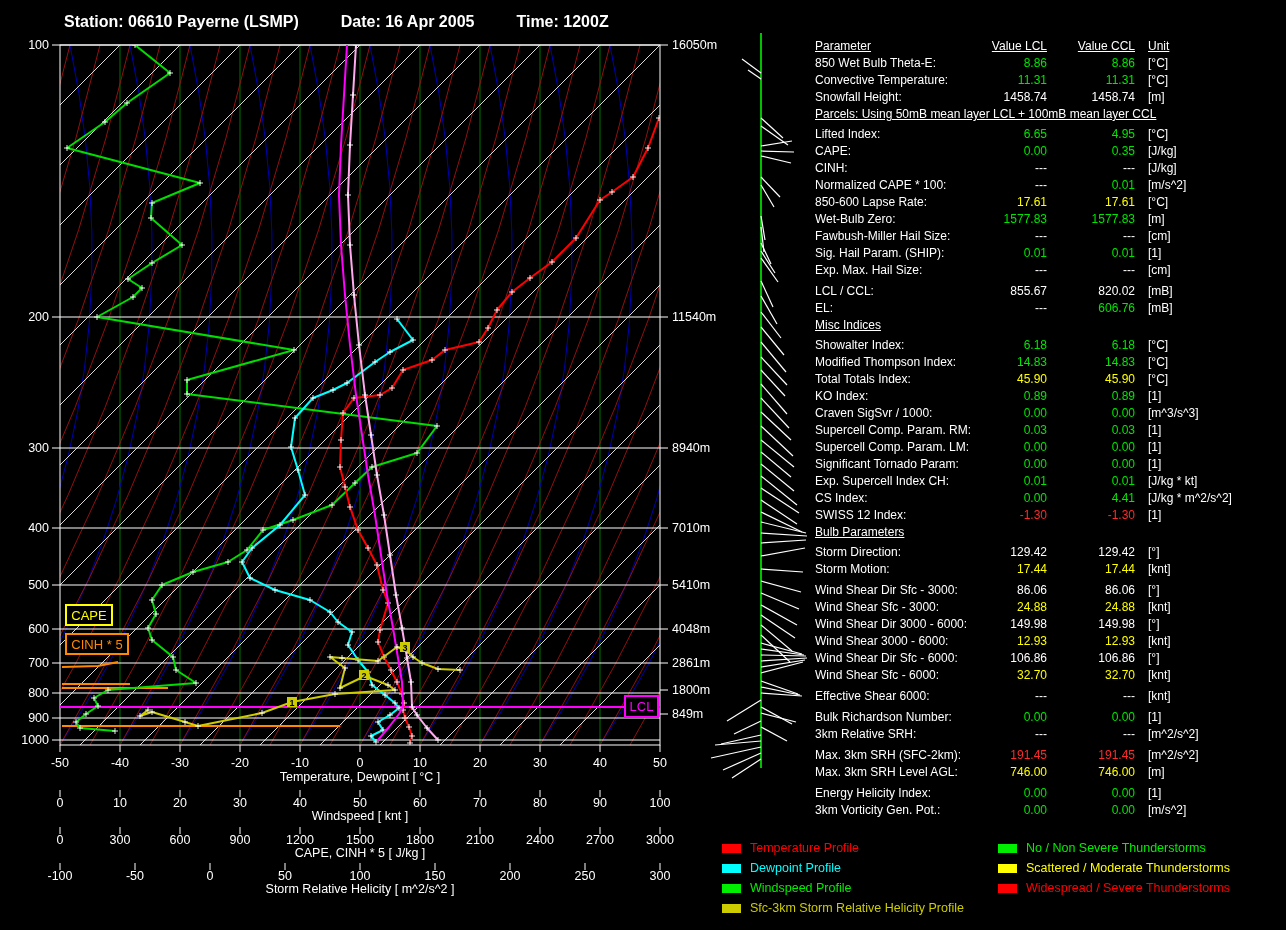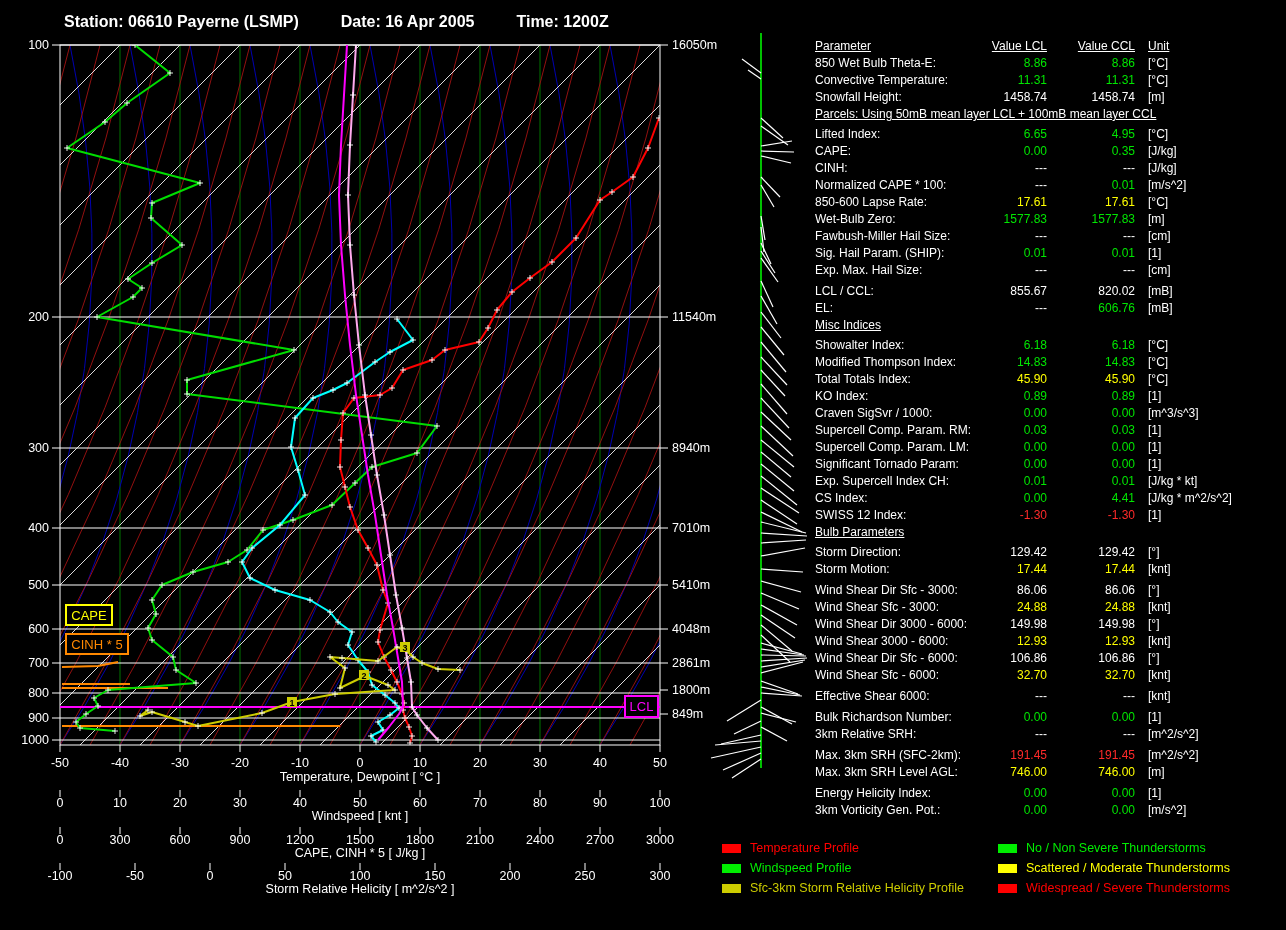--- a/index.html
+++ b/index.html
@@ -628,20 +628,24 @@
       <span class="c4 white">[m/s^2]</span>
     </div>
   </div>
 
 <div id="legend-left" class="legend">
     <div class="legend-item">
       <span class="swatch" style="background: rgb(255, 0, 0);"></span>
       <span style="color: rgb(255, 0, 0);">Temperature Profile</span>
     </div>
     <div class="legend-item">
+      <span class="swatch" style="background: rgb(0, 255, 255);"></span>
+      <span style="color: rgb(0, 255, 255);">Dewpoint Profile</span>
+    </div>
+    <div class="legend-item">
       <span class="swatch" style="background: rgb(0, 238, 0);"></span>
       <span style="color: rgb(0, 238, 0);">Windspeed Profile</span>
     </div>
     <div class="legend-item">
       <span class="swatch" style="background: rgb(204, 204, 0);"></span>
       <span style="color: rgb(204, 204, 0);">Sfc-3km Storm Relative Helicity Profile</span>
     </div>
   </div>
 <div id="legend-right" class="legend">
     <div class="legend-item">

